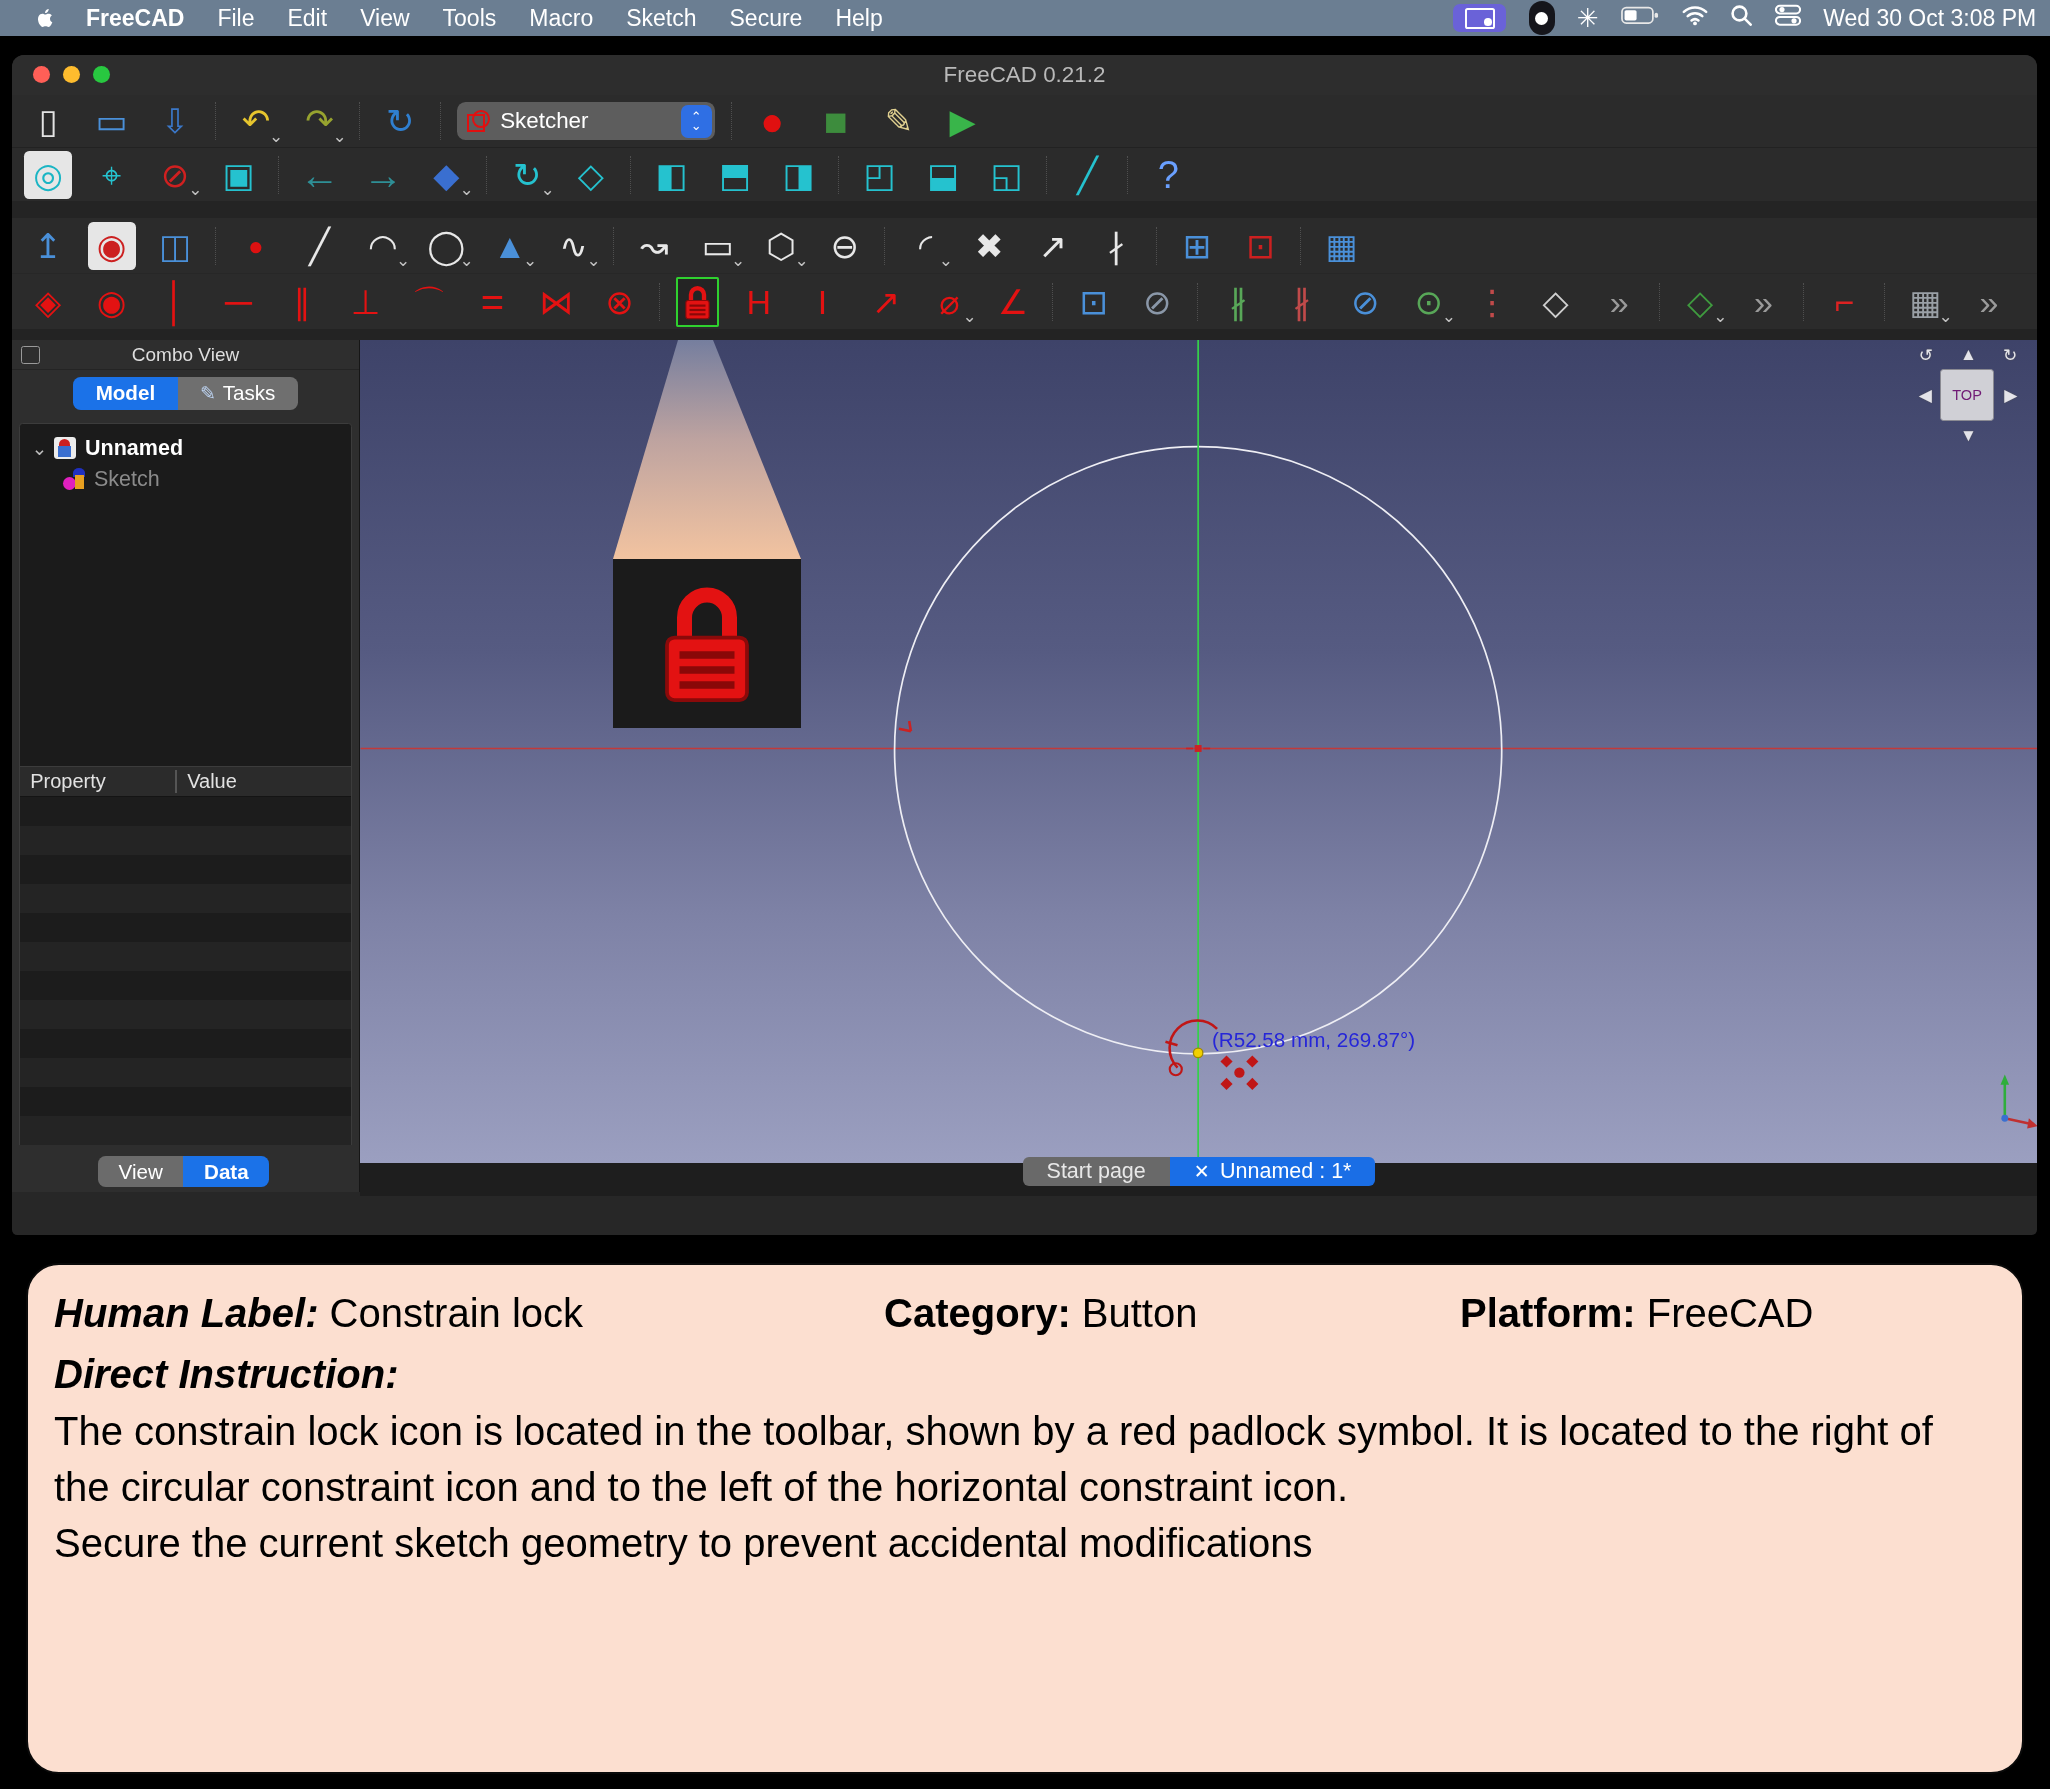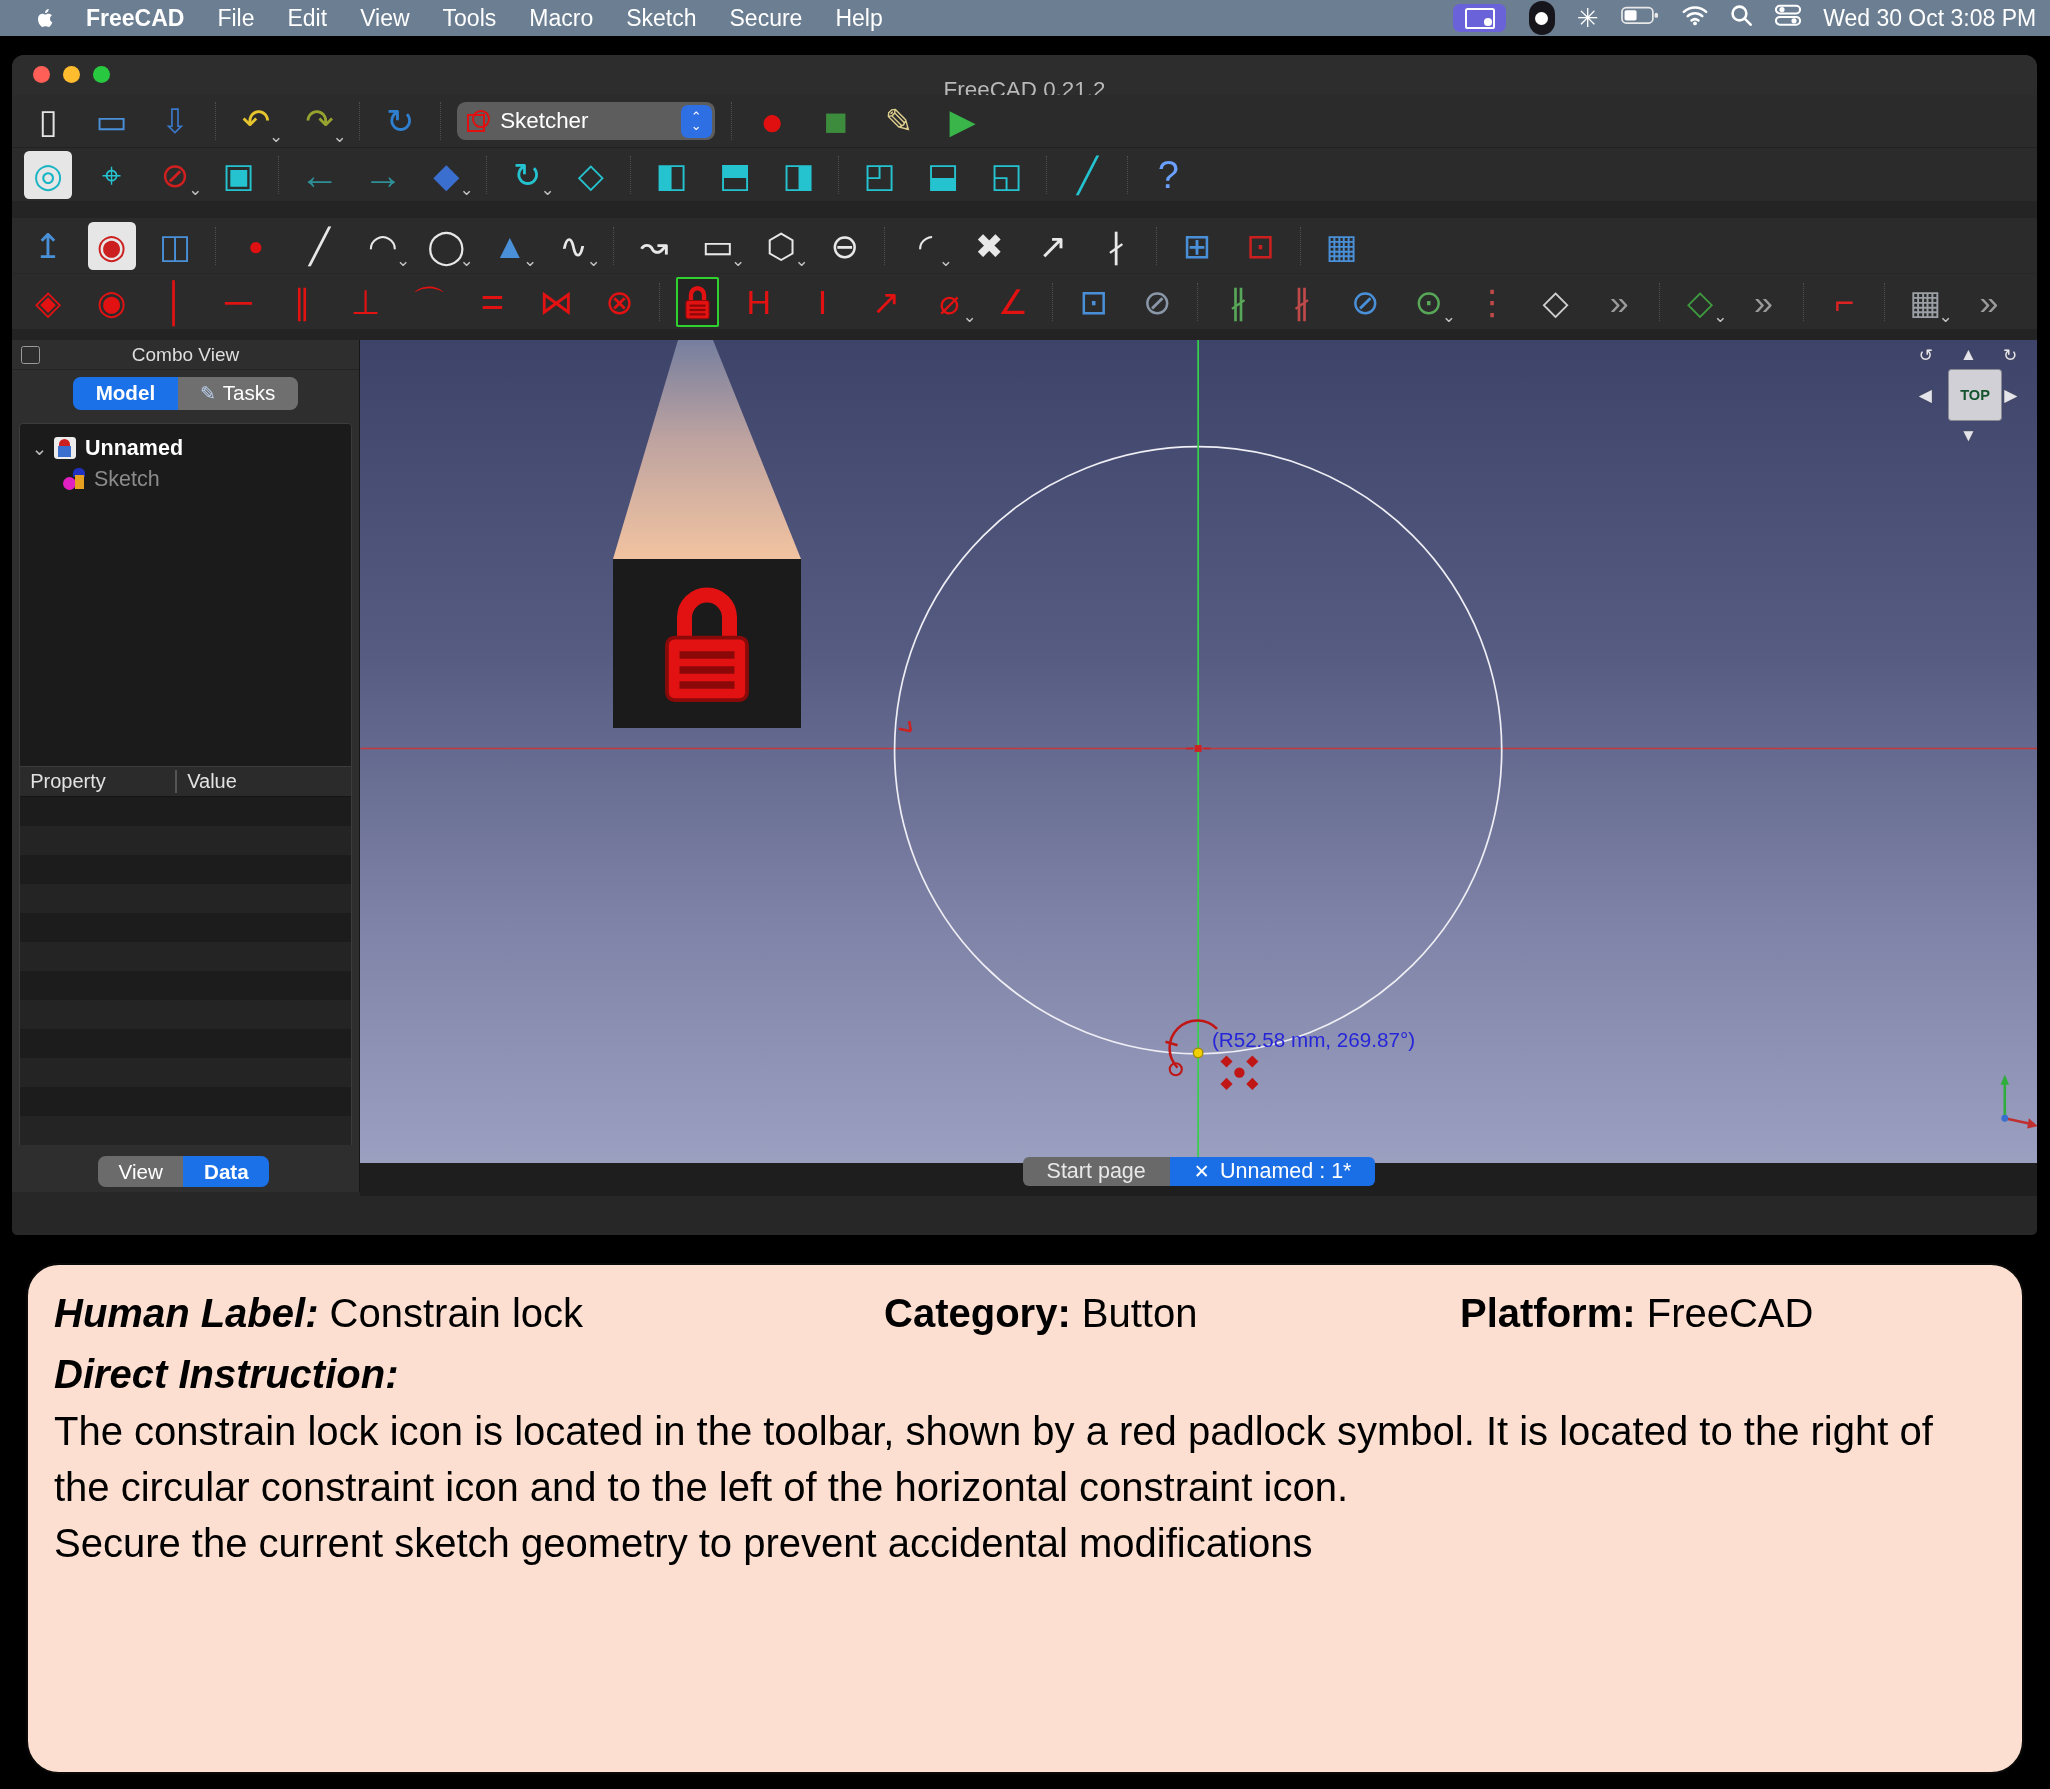--- a/index.html
+++ b/index.html
@@ -18,21 +18,21 @@
   .oval-app i{width:13px;height:13px;background:#fff;border-radius:50%;display:block;}
   .gpt{font-size:26px;color:#fff;}
   .clock{font-size:23px;white-space:nowrap;}
   
   .window{position:absolute;left:12px;top:55px;width:2025px;height:1180px;background:#272727;
     border-radius:12px 12px 5.2px 5.2px;overflow:hidden;}
   .titlebar{position:absolute;left:0;top:0;width:100%;height:40px;background:#2d2d2d;border-bottom:0.9px solid #1c1c1c;}
   .lights{position:absolute;left:20.6px;top:11.2px;display:flex;gap:13px;}
   .light{width:17px;height:17px;border-radius:50%;}
   .l-close{background:#ff5f57}.l-min{background:#febc2e}.l-zoom{background:#28c840}
-  .wtitle{position:absolute;left:0;right:0;top:22px;text-align:center;color:#b9b9b9;font-size:22.4px;}
+  .wtitle{position:absolute;left:0;right:0;top:7px;text-align:center;color:#b9b9b9;font-size:22.4px;}
   
   .tbrow{position:absolute;left:0;width:100%;display:flex;align-items:center;padding-left:12px;
     box-sizing:border-box;background:#2b2b2b;}
   #row1{top:40px;height:53px;border-bottom:0.9px solid #222;}
   #row2{top:93px;height:53px;}
   .rowgap{position:absolute;left:0;width:100%;top:146px;height:17px;background:#242424;}
   #row3{top:163px;height:55px;}
   #row4{top:219px;height:55px;}
   .rowgap2{position:absolute;left:0;width:100%;top:274px;height:11.2px;background:#232323;}
   .tb{width:48px;height:48px;margin-right:15.5px;display:flex;align-items:center;justify-content:center;
@@ -85,21 +85,21 @@
   .btab{height:31px;padding:0 20.6px;display:flex;align-items:center;background:#6b6b6b;color:#fff;font-size:20.6px;}
   .btab:first-child{border-radius:7.7px 0 0 7.7px;}
   .btab:last-child{border-radius:0 7.7px 7.7px 0;}
   .btab.active{background:#1b72e8;font-weight:bold;}
   
   .viewport{position:absolute;left:348px;top:285px;width:1678px;height:823px;
     background:linear-gradient(180deg,#3e4369 0%,#565b82 38%,#7e82a6 70%,#9b9fc0 100%);overflow:hidden;}
   .viewport svg.scene{position:absolute;left:0;top:0;}
   .navcube{position:absolute;right:19px;top:6.9px;width:102px;height:96px;color:#d8d8de;}
   .nc-face{position:absolute;left:23px;top:22.4px;width:52px;height:50px;background:#d0d0d6;border:1.7px solid #8a8a92;
-    display:flex;align-items:center;justify-content:center;color:#14532d;font-size:14.6px;font-weight:bold;border-radius:3.4px;margin-left:8px;}
+    display:flex;align-items:center;justify-content:center;color:#701a75;font-size:14.6px;font-weight:normal;border-radius:3.4px;}
   .nc-a{position:absolute;font-size:17px;color:#e4e4ea;text-shadow:0 0 1.7px #555;}
   .nc-l{left:1.7px;top:38px}.nc-r{right:1.7px;top:38px}.nc-t{left:43px;top:-1.7px}.nc-b{left:43px;bottom:-3.4px}
   .nc-c1{left:1.7px;top:-1.7px}.nc-c2{right:1.7px;top:-1.7px}
   .bottomstrip{position:absolute;left:348px;top:1108px;width:1678px;height:33px;background:#1e1e1e;}
   .doctabs{position:absolute;left:348px;top:1102px;width:1678px;display:flex;justify-content:center;z-index:6;}
   .dtab{height:29px;display:flex;align-items:center;padding:0 24px;background:#696969;color:#e8e8e8;font-size:21.5px;gap:10.3px;}
   .dtab:first-child{border-radius:6px 0 0 6px;}
   .dtab:last-child{border-radius:0 6px 6px 0;}
   .dtab.active{background:#1a6ee6;color:#fff;}
   .dtab .x{font-size:19px;}

